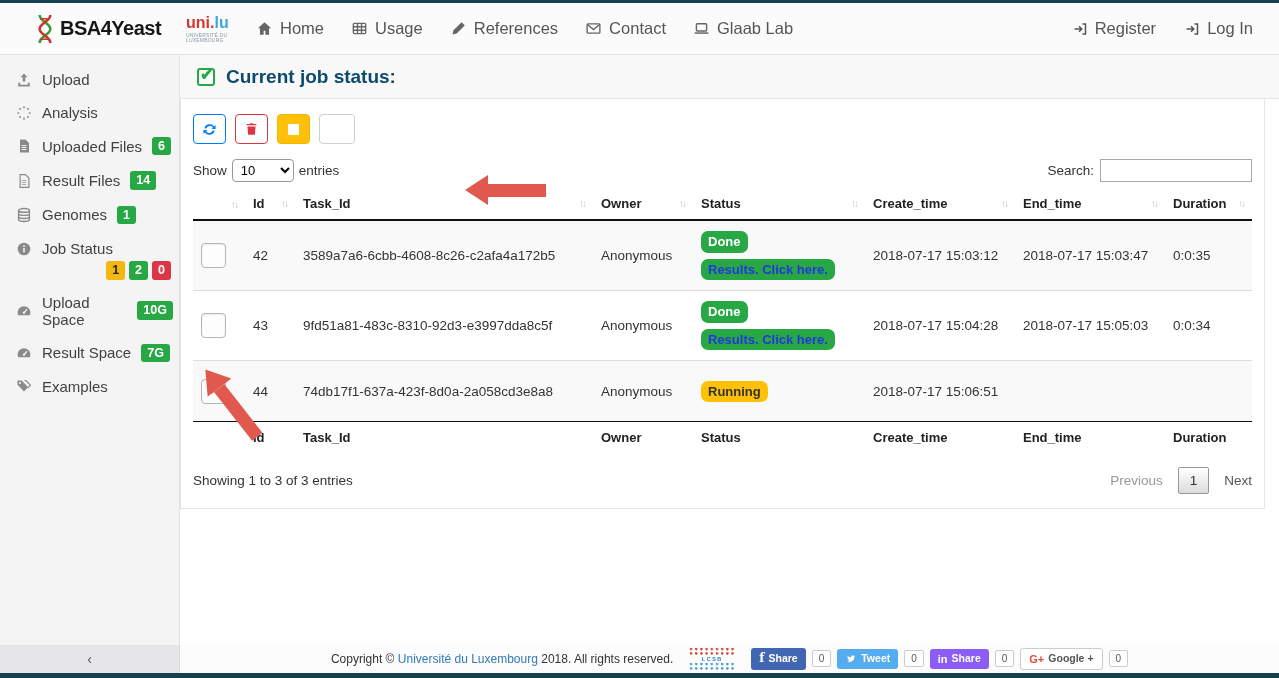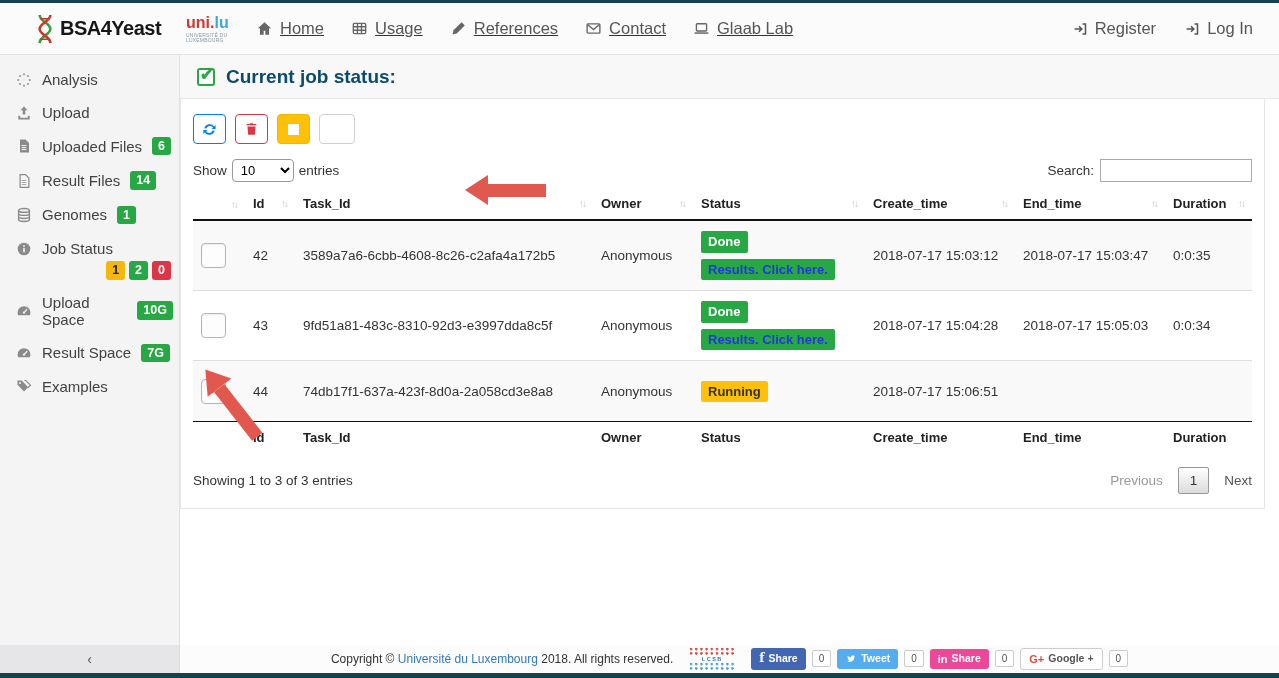--- a/index.html
+++ b/index.html
@@ -11,21 +11,21 @@
 
   
   .navbar { height:52px; background:#fbfbfb; border-bottom:1px solid #e4e4e4; display:flex; align-items:center; }
   .brand { width:186px; display:flex; align-items:center; padding-left:34px; gap:4px; }
   .brand-name { font-size:20px; font-weight:bold; color:#161616; letter-spacing:-0.5px; }
   .unilogo { display:flex; flex-direction:column; align-items:flex-start; margin-right:18px; line-height:1; }
   .unilogo .uni-big { font-size:16px; font-weight:bold; letter-spacing:0; }
   .unilogo .uni-big .red { color:#d6362f; }
   .unilogo .uni-big .blue { color:#3da7db; }
   .unilogo .uni-cap { font-size:5px; color:#8798a5; margin-top:2px; letter-spacing:.2px; width:52px; }
-  .nav-links { display:flex; align-items:center; gap:27px;text-decoration:underline; }
+  .nav-links { display:flex; align-items:center; gap:27px; }
   .nav-link { display:flex; align-items:center; gap:7px; font-size:16.5px; color:#555; cursor:pointer; }
   .nav-right { margin-left:auto; display:flex; gap:28px; margin-right:26px; }
 
   
   .mid { display:flex; height:590px; }
   .sidebar { width:180px; background:#f4f4f5; border-right:1px solid #e2e2e2; padding-top:8px; }
   .side-item { display:flex; align-items:center; gap:10px; padding:8px 6px 8px 16px; font-size:15px; font-weight:500; color:#424242; cursor:pointer; }
   .side-badge { display:inline-block; padding:2px 6px; border-radius:3px; font-size:12.5px; font-weight:bold; color:#fff; line-height:1.15; }
   .badge-g { background:#28a745; }
   .badge-y { background:#f3b70f; color:#222; }
@@ -58,21 +58,21 @@
   table.jobs tbody td { padding:10px 8px; border-top:1px solid #ddd; vertical-align:middle; height:61px; color:#333; }
   table.jobs tbody tr.odd { background:#f9f9f9; }
   .sort { float:right; color:#c4c4c4; font-size:10px; letter-spacing:-2px; margin-top:2px; }
   .col-cb { width:52px; } .col-id { width:50px; } .col-task { width:298px; } .col-owner { width:100px; }
   .col-status { width:172px; } .col-create { width:150px; } .col-end { width:150px; } .col-dur { width:87px; }
   td.c-id, th.c-id { text-align:left; padding-left:14px; }
 
   .cb { width:25px; height:25px; border:1px solid #b5b5b5; border-radius:4px; background:#fdfdfd; box-shadow:inset 0 1px 2px rgba(0,0,0,.07); position:relative; cursor:pointer; }
   .cb .mark { position:absolute; top:-8px; left:3px; font-size:25px; font-weight:bold; color:#1d1d1d; }
 
-  .lbl { display:inline-block; padding:3px 7px; border-radius:2px; font-weight:bold; font-size:13px; line-height:1.2; }
+  .lbl { display:inline-block; padding:3px 7px; border-radius:7px; font-weight:bold; font-size:13px; line-height:1.2; }
   .lbl-done { background:#28a745; color:#fff; }
   .lbl-results { background:#28a745; color:#2436df; margin-top:6px; cursor:pointer; }
   .lbl-running { background:#ffc107; color:#333; }
 
   .info-pag { display:flex; justify-content:space-between; align-items:center; margin-top:14px; font-size:13.5px; padding-bottom:4px; }
   .pag { display:flex; align-items:center; gap:15px; }
   .pag .pg-prev { color:#999; cursor:pointer; }
   .pag .pg-next { color:#555; cursor:pointer; }
   .page-btn { border:1px solid #979797; background:linear-gradient(#ffffff,#dcdcdc); padding:5px 11px; border-radius:2px; color:#333; cursor:pointer; }
 
@@ -91,21 +91,21 @@
   .footer { flex:1; background:#fcfcfc; display:flex; align-items:center; justify-content:center; gap:8px; font-size:12px; color:#333; }
   .footer a { color:#337ab7; text-decoration:none; cursor:pointer; }
   .lcsb { width:46px; height:24px; margin:0 8px; display:flex; flex-direction:column; justify-content:center; }
   .lcsb-top { height:9px; background-image:radial-gradient(circle at 2px 2px,#cf4a3f 1.1px,transparent 1.4px); background-size:5.2px 4.4px; }
   .lcsb-mid { height:6px; font-size:5.5px; line-height:6px; font-weight:bold; color:#2a7fb8; text-align:center; letter-spacing:1.5px; }
   .lcsb-bot { height:9px; background-image:radial-gradient(circle at 2px 2px,#4a9fd0 1.1px,transparent 1.4px); background-size:5.2px 4.4px; }
   .social { display:flex; align-items:center; gap:6px; }
   .sbtn { display:flex; align-items:center; gap:4px; color:#fff; font-size:10.5px; font-weight:bold; padding:3px 8px; border-radius:3px; cursor:pointer; line-height:1.3; }
   .sbtn-fb { background:#4267b2; } .sbtn-fb .fico { font-family:"DejaVu Serif",serif; font-size:12px; }
   .sbtn-tw { background:#55acee; }
-  .sbtn-li { background:#ec4899; } .sbtn-li .inico { font-style:normal; font-size:11px; }
+  .sbtn-li { background:#8b5cf6; } .sbtn-li .inico { font-style:normal; font-size:11px; }
   .sbtn-gp { background:#fff; color:#555; border:1px solid #ccc; } .sbtn-gp .gico { color:#dd4b39; font-weight:bold; font-size:11px; }
   .count { border:1px solid #ccc; background:#fff; color:#555; font-size:10px; padding:2px 6px; border-radius:2px; cursor:default; }
 
   svg { display:block; }
 </style>
 </head>
 <body>
 
 <div class="topbar"></div>
 
@@ -200,42 +200,42 @@
       <span>Log In</span>
     </div>
   </div>
 </div>
 
 <div class="mid">
   <div class="sidebar">
     <div class="side-item">
       <span>
           <svg width="16" height="16" viewBox="0 0 16 16">
+            <path fill="#8a8a8a" d="M8 1.6l3.5 3.6H9.3v4.2H6.7V5.2H4.5z"></path>
+            <path fill="#8a8a8a" d="M2.3 10.8h1.9v1.9h7.6v-1.9h1.9v3.6H2.3z"></path>
+          </svg>
+        </span>
+      <span>Upload</span>
+    </div>
+    <div class="side-item">
+      <span>
+          <svg width="16" height="16" viewBox="0 0 16 16">
             <g fill="#9a9a9a">
               <circle cx="8" cy="2.3" r="1.1"></circle>
               <circle cx="12" cy="4" r="1.1"></circle>
               <circle cx="13.7" cy="8" r="1.1"></circle>
               <circle cx="12" cy="12" r="1.1"></circle>
               <circle cx="8" cy="13.7" r="1.1"></circle>
               <circle cx="4" cy="12" r="1.1"></circle>
               <circle cx="2.3" cy="8" r="1.1"></circle>
               <circle cx="4" cy="4" r="1.1"></circle>
             </g>
           </svg>
         </span>
       <span>Analysis</span>
-    </div>
-    <div class="side-item">
-      <span>
-          <svg width="16" height="16" viewBox="0 0 16 16">
-            <path fill="#8a8a8a" d="M8 1.6l3.5 3.6H9.3v4.2H6.7V5.2H4.5z"></path>
-            <path fill="#8a8a8a" d="M2.3 10.8h1.9v1.9h7.6v-1.9h1.9v3.6H2.3z"></path>
-          </svg>
-        </span>
-      <span>Upload</span>
     </div>
     <div class="side-item">
       <span>
           <svg width="16" height="16" viewBox="0 0 16 16">
             <path fill="#8a8a8a" d="M4 1.5h5.5L13 5v9.5H4z"></path>
             <g stroke="#f4f4f5" stroke-width="1">
               <path d="M5.6 7.5h4.8M5.6 9.5h4.8M5.6 11.5h4.8"></path>
             </g>
           </svg>
         </span>

